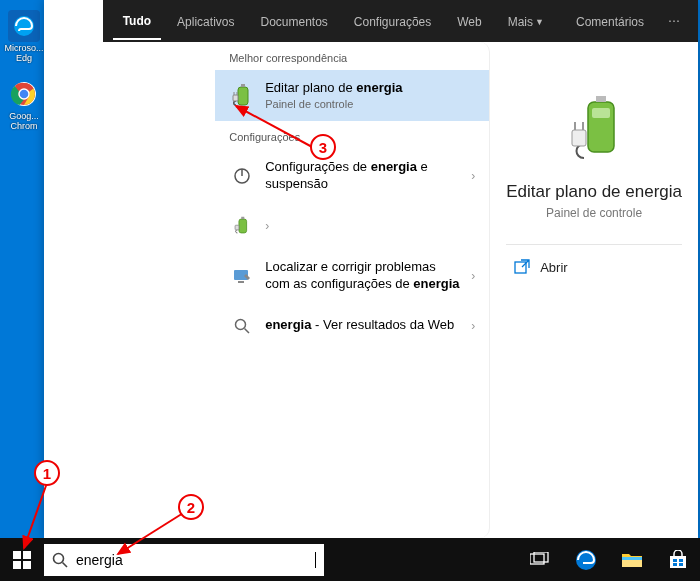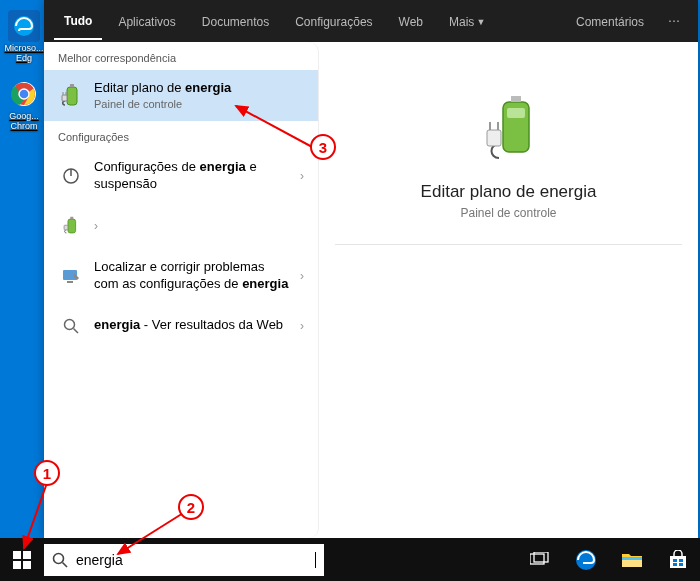--- a/index.html
+++ b/index.html
@@ -1,24 +1,24 @@
 <!DOCTYPE html>
 <html><head>
 <meta charset="utf-8">
 <style>
   * { margin: 0; padding: 0; box-sizing: border-box; font-family: "Segoe UI", Arial, sans-serif; }
   body { width: 700px; height: 581px; background: #0078d7; overflow: hidden; position: relative; }
 
   
-  .desktop-icons { position: absolute; left: 4px; top: 10px; width: 40px; display: flex; flex-direction: column; gap: 14px; z-index: 1; text-decoration: underline; }
+  .desktop-icons { position: absolute; left: 4px; top: 10px; width: 40px; display: flex; flex-direction: column; gap: 14px; z-index: 1; }
   .desktop-icon { display: flex; flex-direction: column; align-items: center; color: #fff; font-size: 9px; text-shadow: 0 0 2px rgba(0,0,0,.9); line-height: 1.1; text-align: center; cursor: pointer; }
   .desktop-icon .icbox { width: 32px; height: 32px; border-radius: 4px; display: flex; align-items: center; justify-content: center; margin-bottom: 2px; }
 
   
-  .search-panel { position: absolute; left: 44px; top: 0; width: 654px; height: 538px; background: #fff; display: flex; flex-direction: column; box-shadow: 0 0 10px rgba(0,0,0,.3); z-index: 2; }
+  .search-panel { position: absolute; left: 44px; top: 0; width: 654px; height: 538px; background: #fff; display: flex; flex-direction: column; box-shadow: 0 0 10px rgba(0,0,0,.3); z-index: 2; align-items: flex-end; }
 
   
   .tabs { height: 42px; background: #1f1f1f; display: flex; align-items: center; color: #bbb; font-size: 12px; padding: 0 10px; gap: 6px; }
   .tab { padding: 12px 10px 10px 10px; cursor: pointer; }
   .tab.active { color: #fff; border-bottom: 2px solid #fff; font-weight: 600; }
   .tab.more { display: flex; align-items: center; gap: 2px; }
   .tabs-spacer { flex: 1; }
   .tab-dots { padding: 0 8px; cursor: pointer; }
 
   
@@ -181,20 +181,29 @@
             <rect x="28" y="14" width="18" height="10" rx="2" fill="#b9e396"></rect>
             <path d="M20 64c-10 0-10-14 0-14" stroke="#555" fill="none" stroke-width="2"></path>
             <rect x="8" y="36" width="14" height="16" rx="2" fill="#eee" stroke="#999"></rect>
             <line x1="11" y1="28" x2="11" y2="36" stroke="#999" stroke-width="2"></line>
             <line x1="19" y1="28" x2="19" y2="36" stroke="#999" stroke-width="2"></line>
           </svg>
       </div>
       <div class="detail-title">Editar plano de energia</div>
       <div class="detail-sub">Painel de controle</div>
       <div class="detail-divider"></div>
+      <div class="action-row">
+        <span>
+          <svg width="16" height="16" viewBox="0 0 16 16">
+              <rect x="1" y="3" width="11" height="11" fill="none" stroke="#0078d7" stroke-width="1.3"></rect>
+              <path d="M7 1h8v8M15 1L8 8" fill="none" stroke="#0078d7" stroke-width="1.3"></path>
+            </svg>
+        </span>
+        <span>Abrir</span>
+      </div>
     </div>
   </div>
 </div>
 
 <div class="taskbar">
   <div class="start-btn">
     <svg width="18" height="18" viewBox="0 0 18 18">
       <rect x="0" y="0" width="8" height="8" fill="#fff"></rect>
         <rect x="10" y="0" width="8" height="8" fill="#fff"></rect>
       <rect x="0" y="10" width="8" height="8" fill="#fff"></rect>

